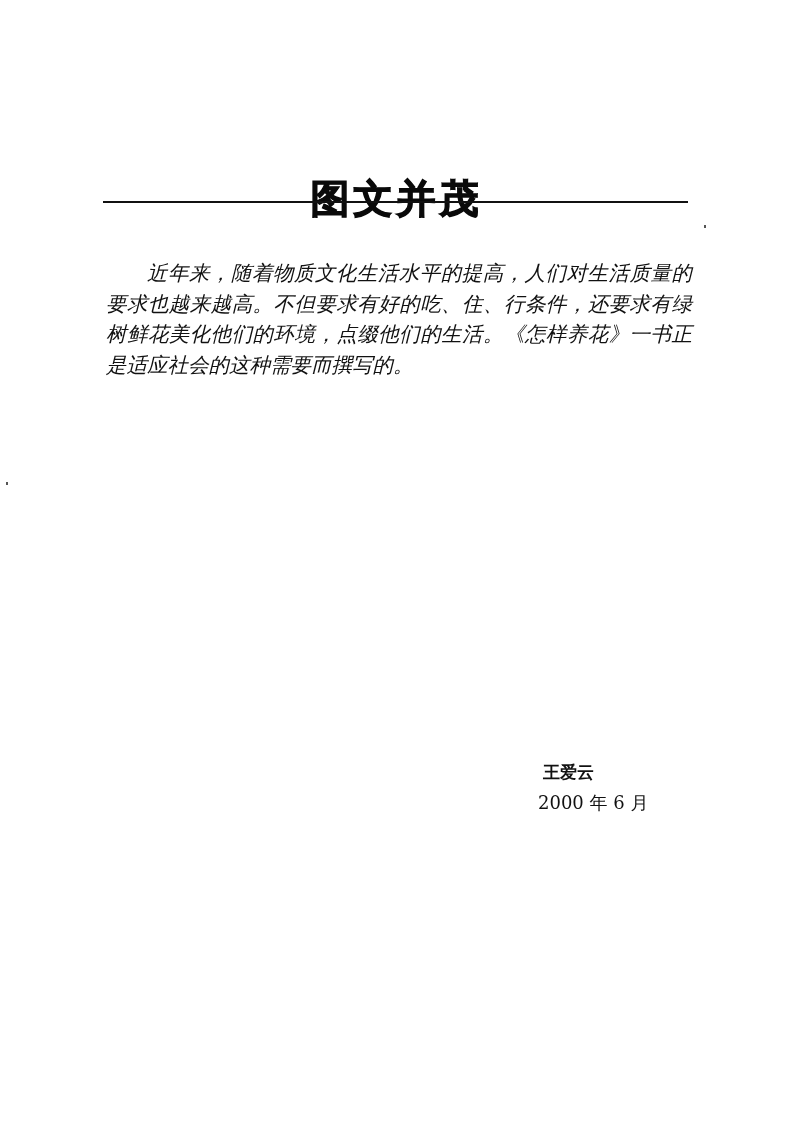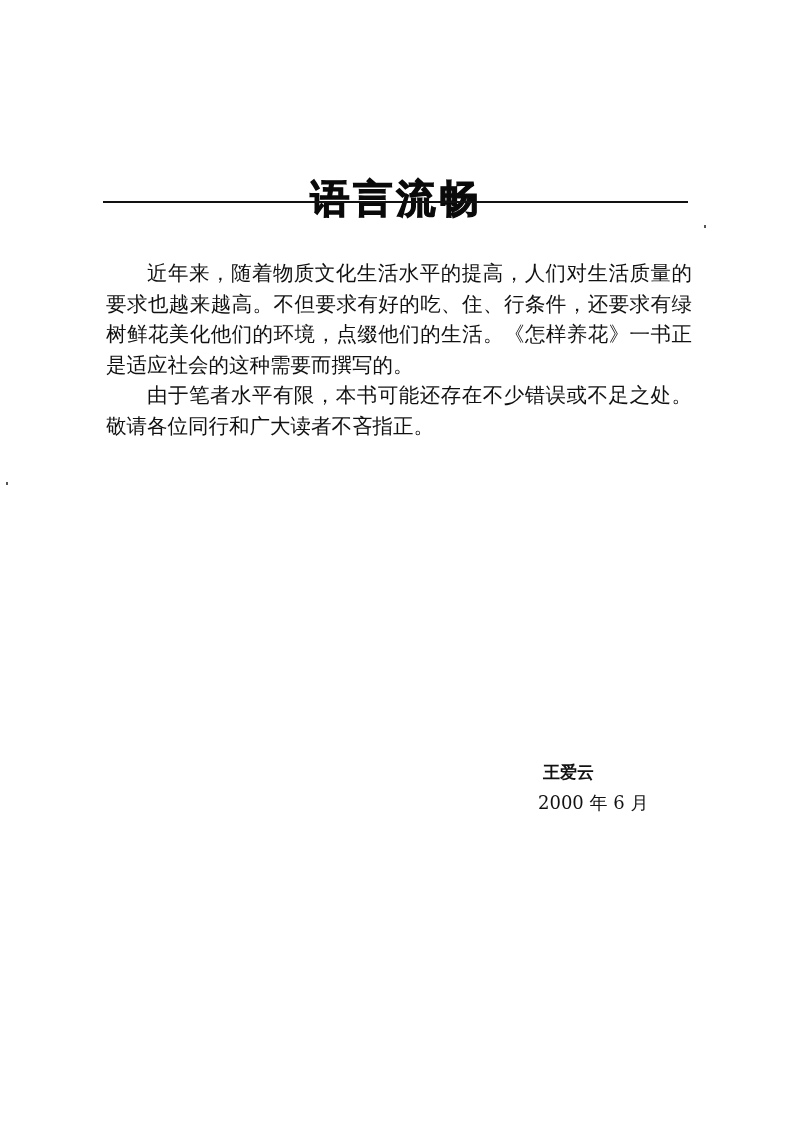--- a/index.html
+++ b/index.html
@@ -44,20 +44,21 @@
       background: #555;
     }
     .body-text {
       position: absolute;
       left: 106px;
       top: 258px;
       width: 586px;
       font-size: 20.5px;
       line-height: 30.5px;
       text-align: justify;
+      font-style: italic;
     }
     .para {
       margin: 0;
       text-indent: 2em;
     }
     .sign {
       position: absolute;
       left: 543px;
       top: 760px;
       font-family: "DejaVu Sans", "Liberation Sans", sans-serif;
@@ -69,25 +70,24 @@
       position: absolute;
       left: 538px;
       top: 790px;
       font-size: 18px;
       line-height: 26px;
     }
   </style>
 </head>
 <body>
 
-<h1 class="title">语言流畅</h1>
+<h1 class="title">图文并茂</h1>
 <div class="rule"></div>
 
 <div class="speck" style="left:704px; top:225px;"></div>
 <div class="speck" style="left:6px; top:482px;"></div>
 
 <div class="body-text">
   <p class="para">近年来，随着物质文化生活水平的提高，人们对生活质量的要求也越来越高。不但要求有好的吃、住、行条件，还要求有绿树鲜花美化他们的环境，点缀他们的生活。《怎样养花》一书正是适应社会的这种需要而撰写的。</p>
-  <p class="para">由于笔者水平有限，本书可能还存在不少错误或不足之处。敬请各位同行和广大读者不吝指正。</p>
 </div>
 
 <div class="sign">王爱云</div>
 <div class="date">2000 年 6 月</div>
 
 </body></html>

